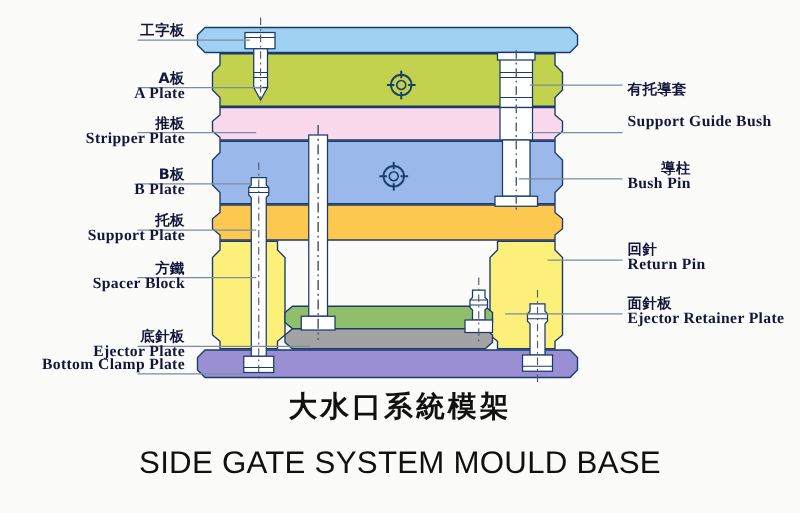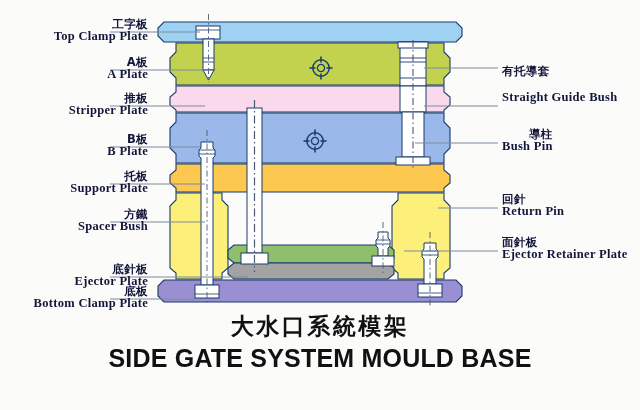--- a/index.html
+++ b/index.html
@@ -60,25 +60,25 @@
     font-family: "DejaVu Sans", "Liberation Sans", sans-serif;
     font-size: 23px;
     font-weight: 700;
     color: #111111;
     letter-spacing: 2.5px;
     line-height: 1.25;
   }
   .title-en {
     font-family: "Liberation Sans", "DejaVu Sans", sans-serif;
     font-size: 25px;
-    font-weight: 700;
+    font-weight: 400;
     color: #111111;
     letter-spacing: 0.2px;
     line-height: 1.25;
-    margin-top: 2px;
+    margin-top: 14px;
   }
 </style>
 </head>
 <body>
 
 <div id="stage">
 
   <svg id="diagram" viewBox="0 0 640 410">
     <defs>
       <g id="crosshair">
@@ -229,21 +229,20 @@
       <line x1="415" y1="143" x2="498" y2="143"></line>
       <line x1="438" y1="208" x2="498" y2="208"></line>
       <line x1="404" y1="251" x2="498" y2="251"></line>
     </g>
   </svg>
 
   <div class="labels">
 
     <div class="lbl right-al" style="left:8px; top:18px; width:140px;">
       <span class="cn">工字板</span>
-      <span class="en">Top Clamp Plate</span>
     </div>
 
     <div class="lbl right-al" style="left:8px; top:92px; width:140px;">
       <span class="cn">推板</span>
       <span class="en">Stripper Plate</span>
     </div>
 
     <div class="lbl right-al" style="left:8px; top:56px; width:140px;">
       <span class="cn">A板</span>
       <span class="en">A Plate</span>
@@ -254,39 +253,38 @@
       <span class="en">Support Plate</span>
     </div>
 
     <div class="lbl right-al" style="left:8px; top:133px; width:140px;">
       <span class="cn">B板</span>
       <span class="en">B Plate</span>
     </div>
 
     <div class="lbl right-al" style="left:8px; top:208px; width:140px;text-align:right;">
       <span class="cn">方鐵</span>
-      <span class="en">Spacer Bush</span>
+      <span class="en">Spacer Block</span>
     </div>
 
     <div class="lbl right-al" style="left:8px; top:263px; width:140px;">
       <span class="cn">底針板</span>
       <span class="en">Ejector Plate</span>
     </div>
 
     <div class="lbl right-al" style="left:0px; top:285px; width:148px;">
-      <span class="cn">底板</span>
       <span class="en">Bottom Clamp Plate</span>
     </div>
 
     <div class="lbl left-al" style="left:502px; top:53px;margin-top:12px;">
       <span class="cn">有托導套</span>
     </div>
 
     <div class="lbl left-al" style="left:502px; top:91px;">
-      <span class="en">Straight Guide Bush</span>
+      <span class="en">Support Guide Bush</span>
     </div>
 
     <div class="lbl left-al" style="left:502px; top:128px;text-align:right;">
       <span class="cn">導柱</span>
       <span class="en">Bush Pin</span>
     </div>
 
     <div class="lbl left-al" style="left:502px; top:193px;">
       <span class="cn">回針</span>
       <span class="en">Return Pin</span>

